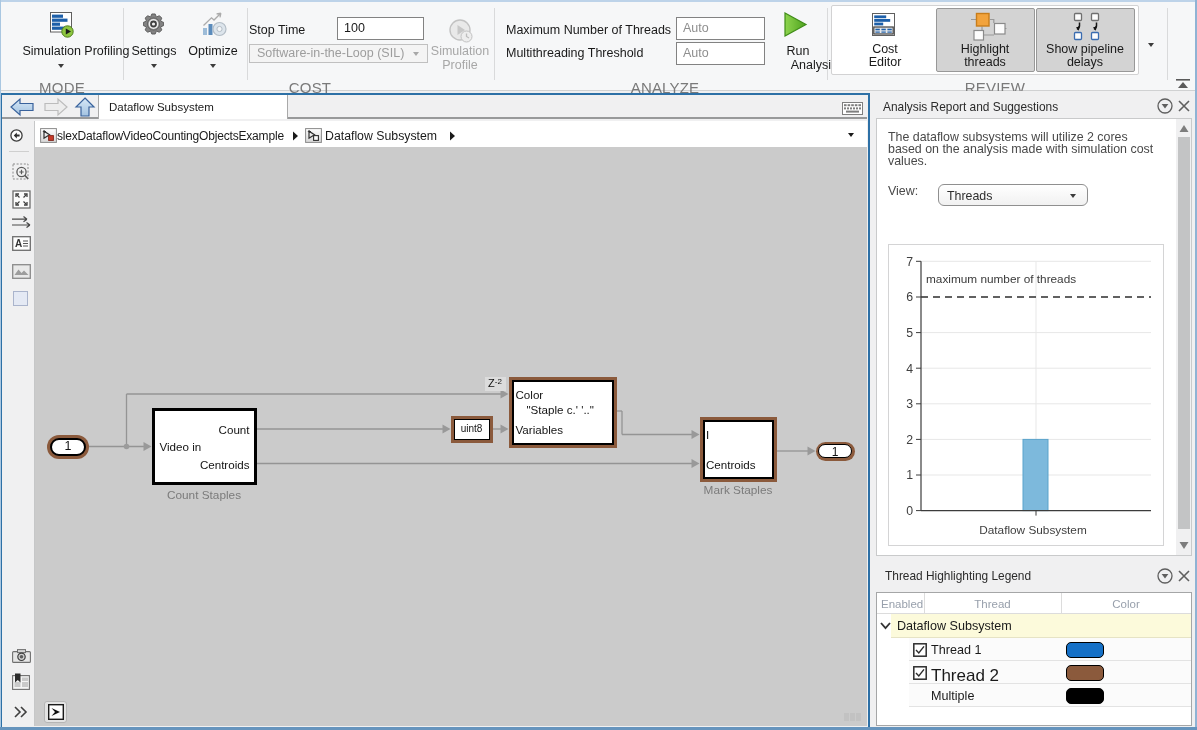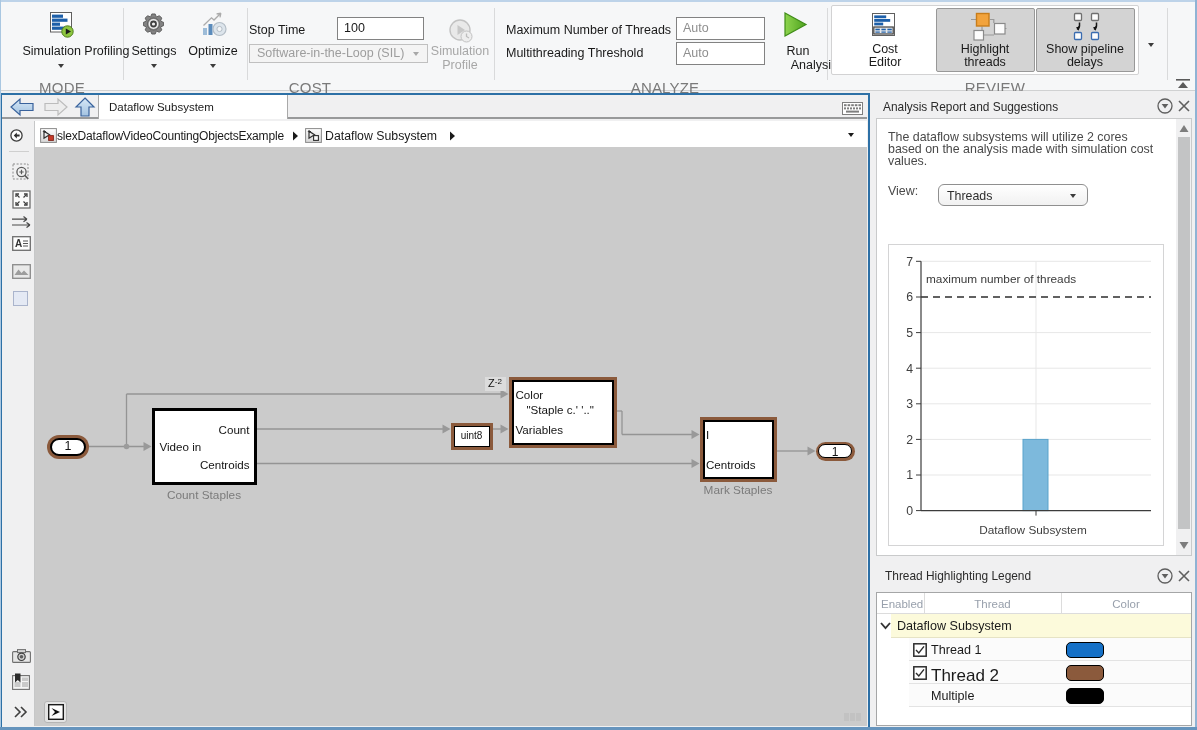--- a/index.html
+++ b/index.html
@@ -330,21 +330,21 @@
       <div class="abs" style="left:3px; top:3px; width:36px; height:18px; background:#fff; border:2px solid #000; border-radius:9px;"></div>
     </div>
     <div class="abs" style="left:12px; top:292px; width:42px; text-align:center; font-size:12.5px; color:#141414;">1</div>
 
     <div class="blk blk-black" style="left:116.5px; top:260.5px; width:105px; height:77px;"></div>
     <div class="ptxt" style="left:124.5px; top:293px;">Video in</div>
     <div class="ptxt" style="left:116.5px; top:276px; width:98px; text-align:right;">Count</div>
     <div class="ptxt" style="left:116.5px; top:311px; width:98px; text-align:right;">Centroids</div>
     <div class="blklabel" style="left:119px; top:340.5px; width:100px;">Count Staples</div>
 
-    <div class="abs" style="left:415.5px; top:268.5px; width:42px; height:27px; background:#8b5a3c;margin-top:7px;">
+    <div class="abs" style="left:415.5px; top:268.5px; width:42px; height:27px; background:#8b5a3c;">
       <div class="abs" style="left:3px; top:3px; width:36px; height:21px; background:#fff; border:1.5px solid #000; font-size:10px; text-align:center; line-height:18px; color:#141414;">uint8</div>
     </div>
 
     <div class="abs" style="left:449.5px; top:229.5px; width:21px; height:14px; background:#dcdcdc; font-size:11px; color:#111; text-align:center;">Z<span style="font-size:8px; vertical-align:3px;">-2</span></div>
 
     <div class="abs" style="left:473.5px; top:229.5px; width:108px; height:71px; background:#8b5a3c;">
       <div class="abs" style="left:3px; top:3px; width:102px; height:65px; background:#fff; border:2px solid #000;"></div>
     </div>
     <div class="ptxt" style="left:480.5px; top:241px;">Color</div>
     <div class="ptxt" style="left:491.5px; top:256px;">"Staple c.' '.."</div>

